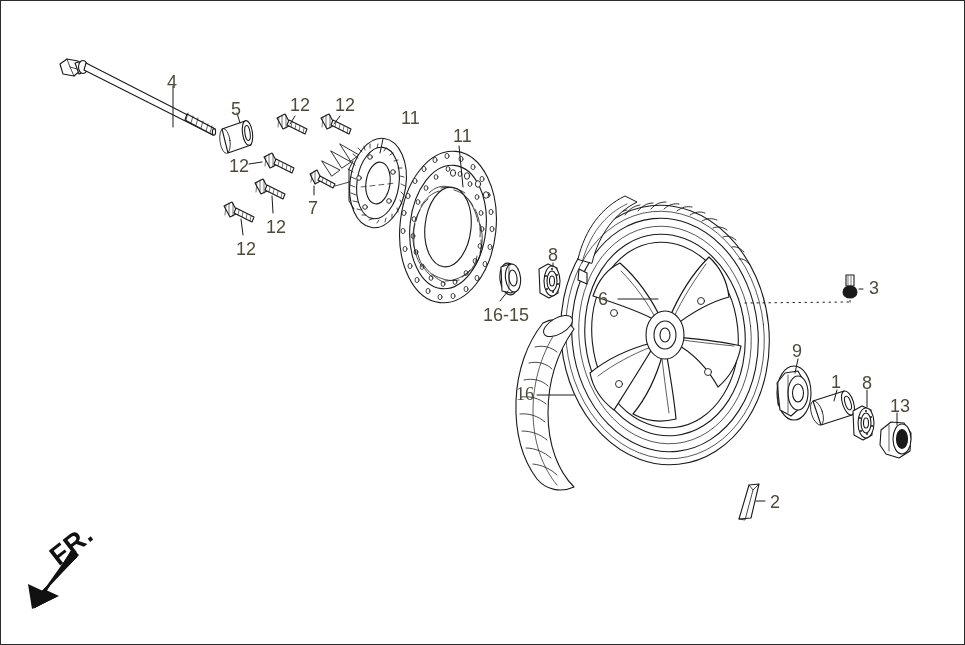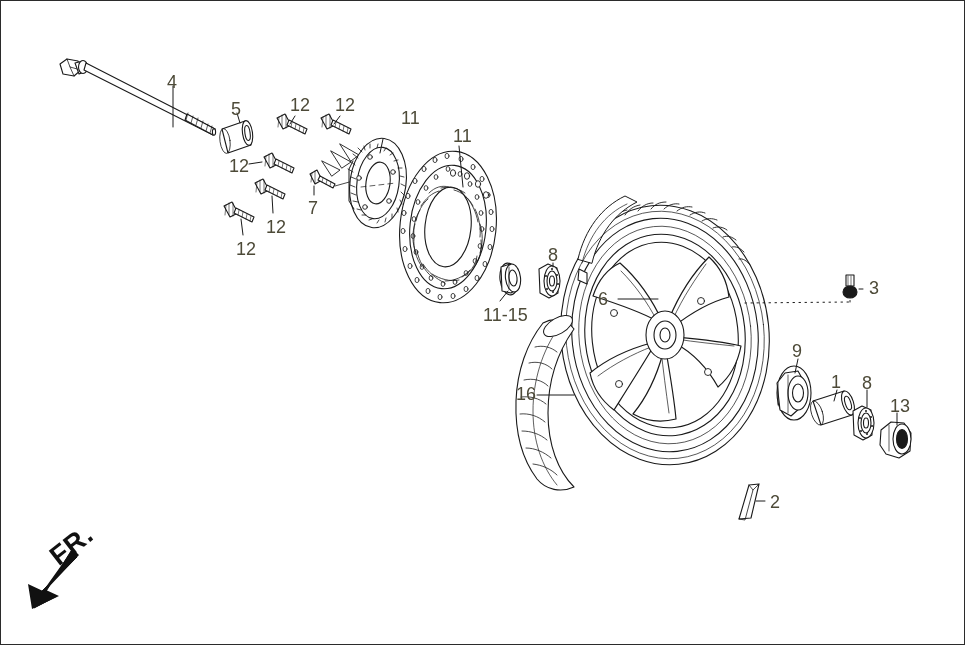--- a/index.html
+++ b/index.html
@@ -452,24 +452,24 @@
   <span class="part-label" style="left:166px; top:72px;">4</span>
   <span class="part-label" style="left:230px; top:99px;">5</span>
   <span class="part-label" style="left:289px; top:95px;">12</span>
   <span class="part-label" style="left:334px; top:95px;">12</span>
   <span class="part-label" style="left:228px; top:156px;">12</span>
   <span class="part-label" style="left:265px; top:217px;">12</span>
   <span class="part-label" style="left:235px; top:239px;">12</span>
   <span class="part-label" style="left:307px; top:198px;">7</span>
   <span class="part-label" style="left:376px; top:108px;margin-left:24px;">11</span>
   <span class="part-label" style="left:452px; top:126px;">11</span>
-  <span class="part-label" style="left:482px; top:305px;">11-15</span>
+  <span class="part-label" style="left:482px; top:305px;">16-15</span>
   <span class="part-label" style="left:547px; top:245px;">8</span>
   <span class="part-label" style="left:597px; top:289px;">6</span>
-  <span class="part-label" style="left:515px; top:384px;">16</span>
+  <span class="part-label" style="left:515px; top:384px;font-family:Liberation Serif, serif;">16</span>
   <span class="part-label" style="left:868px; top:278px;">3</span>
   <span class="part-label" style="left:791px; top:341px;">9</span>
   <span class="part-label" style="left:830px; top:372px;">1</span>
   <span class="part-label" style="left:861px; top:373px;">8</span>
   <span class="part-label" style="left:889px; top:396px;">13</span>
   <span class="part-label" style="left:769px; top:492px;">2</span>
 
   <span class="fr-text">FR.</span>
 
 </div>

